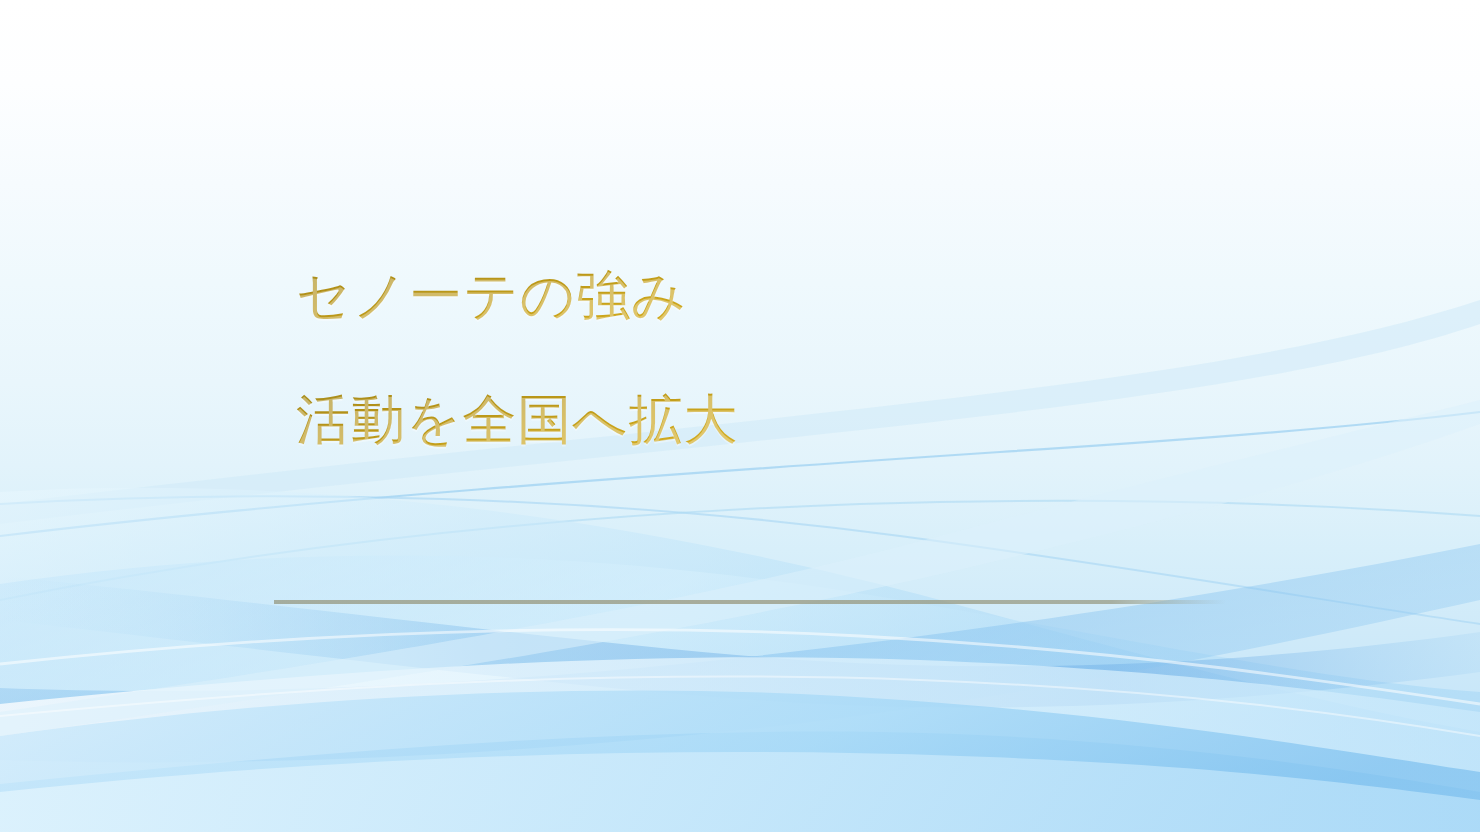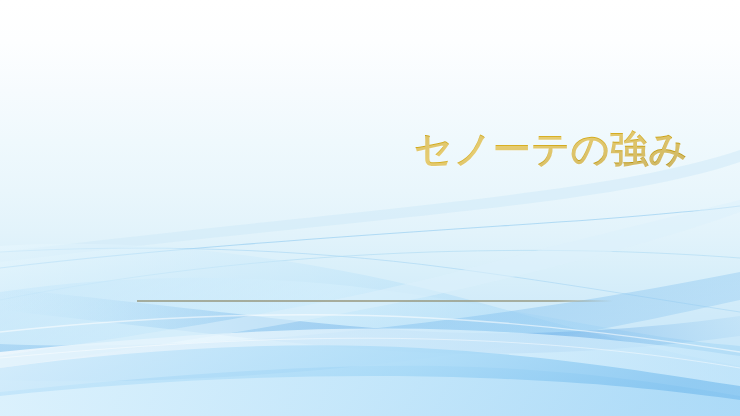--- a/index.html
+++ b/index.html
@@ -37,38 +37,37 @@
 
   
   .headline {
     position: absolute;
     left: 148px;
     top: 118px;
     width: 540px;
   }
   .line {
     display: block;
-    font-size: 38px;
+    font-size: 27px;
     line-height: 62px;
     letter-spacing: 0.5px;
-    font-weight: 700;
+    font-weight: 400;
     color: #b8921a;
     background: linear-gradient(170deg,
         #9a8c22 0%,
         #b08f18 18%,
         #caa41a 40%,
         #d9b125 58%,
         #c39c14 78%,
         #a68714 100%);
     -webkit-background-clip: text;
     background-clip: text;
     -webkit-text-fill-color: transparent;
     text-shadow: 0 1px 0 rgba(255,255,255,0.35);
     white-space: nowrap;
-    text-align: right;
   }
 
   .rule {
     position: absolute;
     left: 137px;
     top: 300px;
     width: 476px;
     height: 2px;
     background: linear-gradient(to right,
         rgba(150,152,128,0.75) 0%,
@@ -148,15 +147,16 @@
              C270,330 400,304 500,280 C610,254 690,230 740,212 Z" fill="#dcf1fc" opacity="0.55"></path>
 
     <path d="M0,332 C130,318 280,310 430,318 C560,325 660,340 740,352" fill="none" stroke="#ffffff" stroke-width="1.4" opacity="0.55"></path>
     <path d="M0,358 C150,344 300,334 460,340 C590,345 680,358 740,368" fill="none" stroke="#ffffff" stroke-width="1" opacity="0.45"></path>
   </svg>
 
   <div class="rule"></div>
 
   <div class="headline">
     <span class="line">セノーテの強み</span>
+    <span class="line">活動を全国へ拡大</span>
   </div>
 
 </div>
 
 </body></html>

